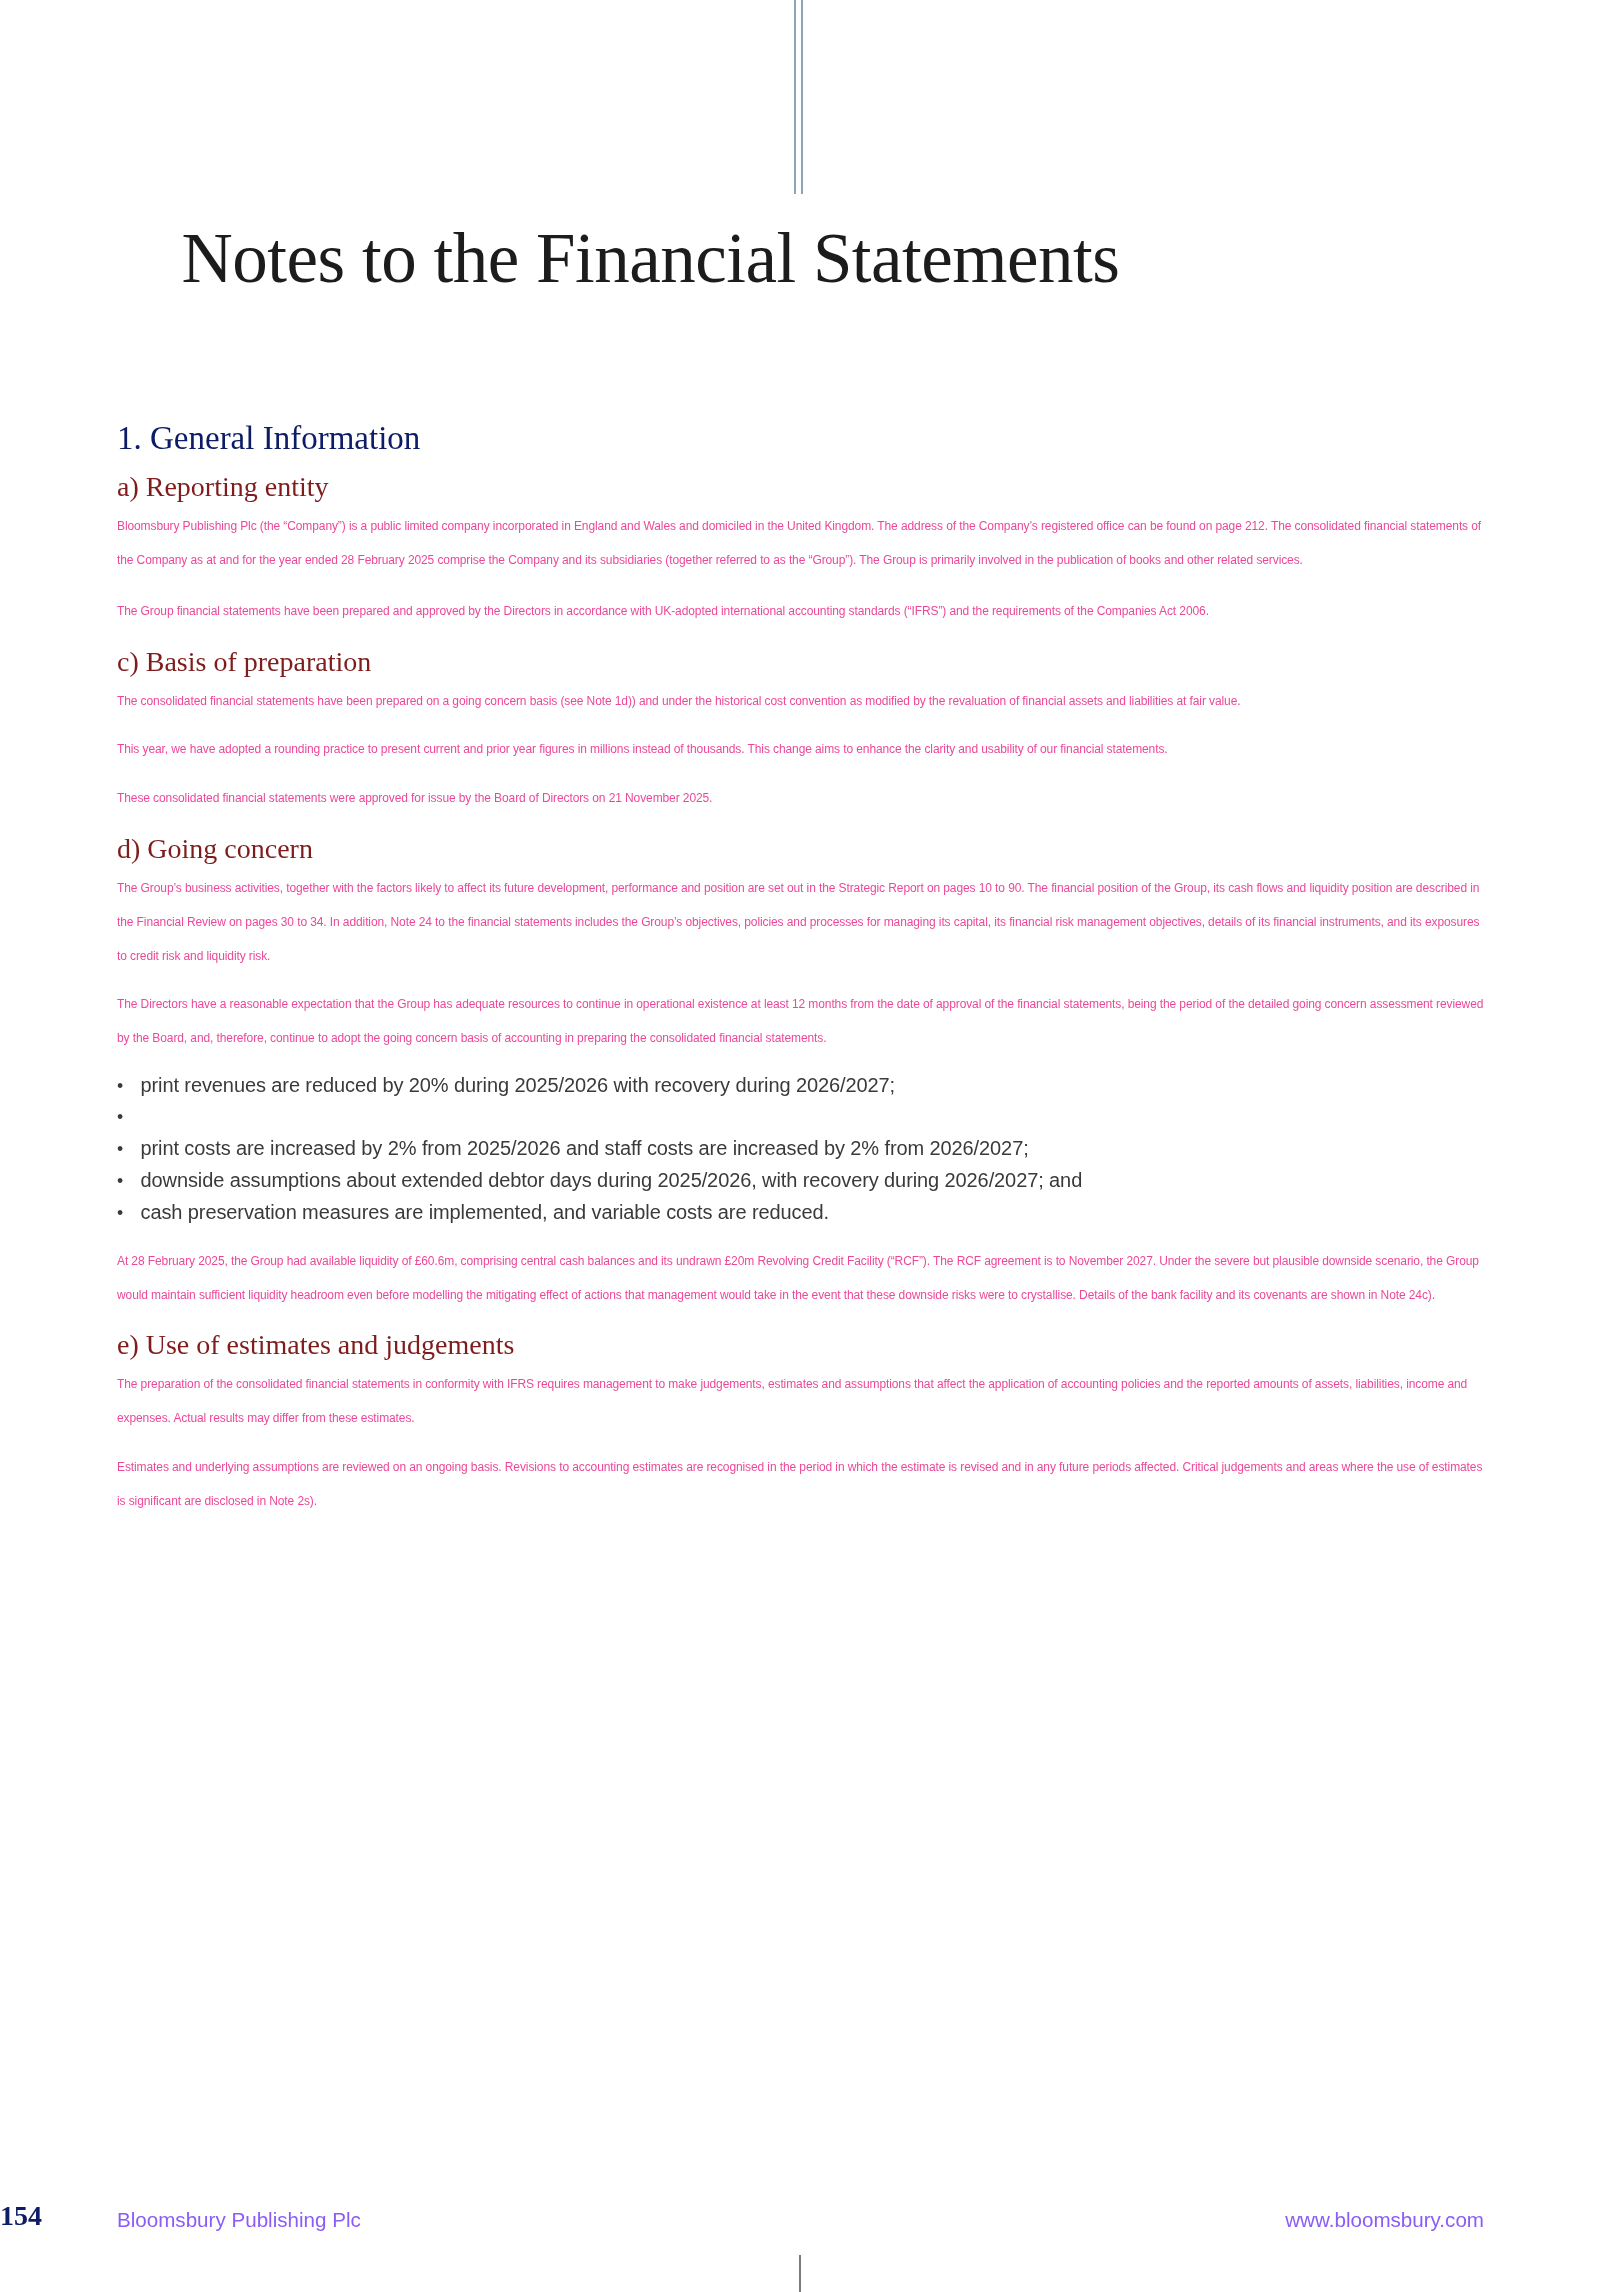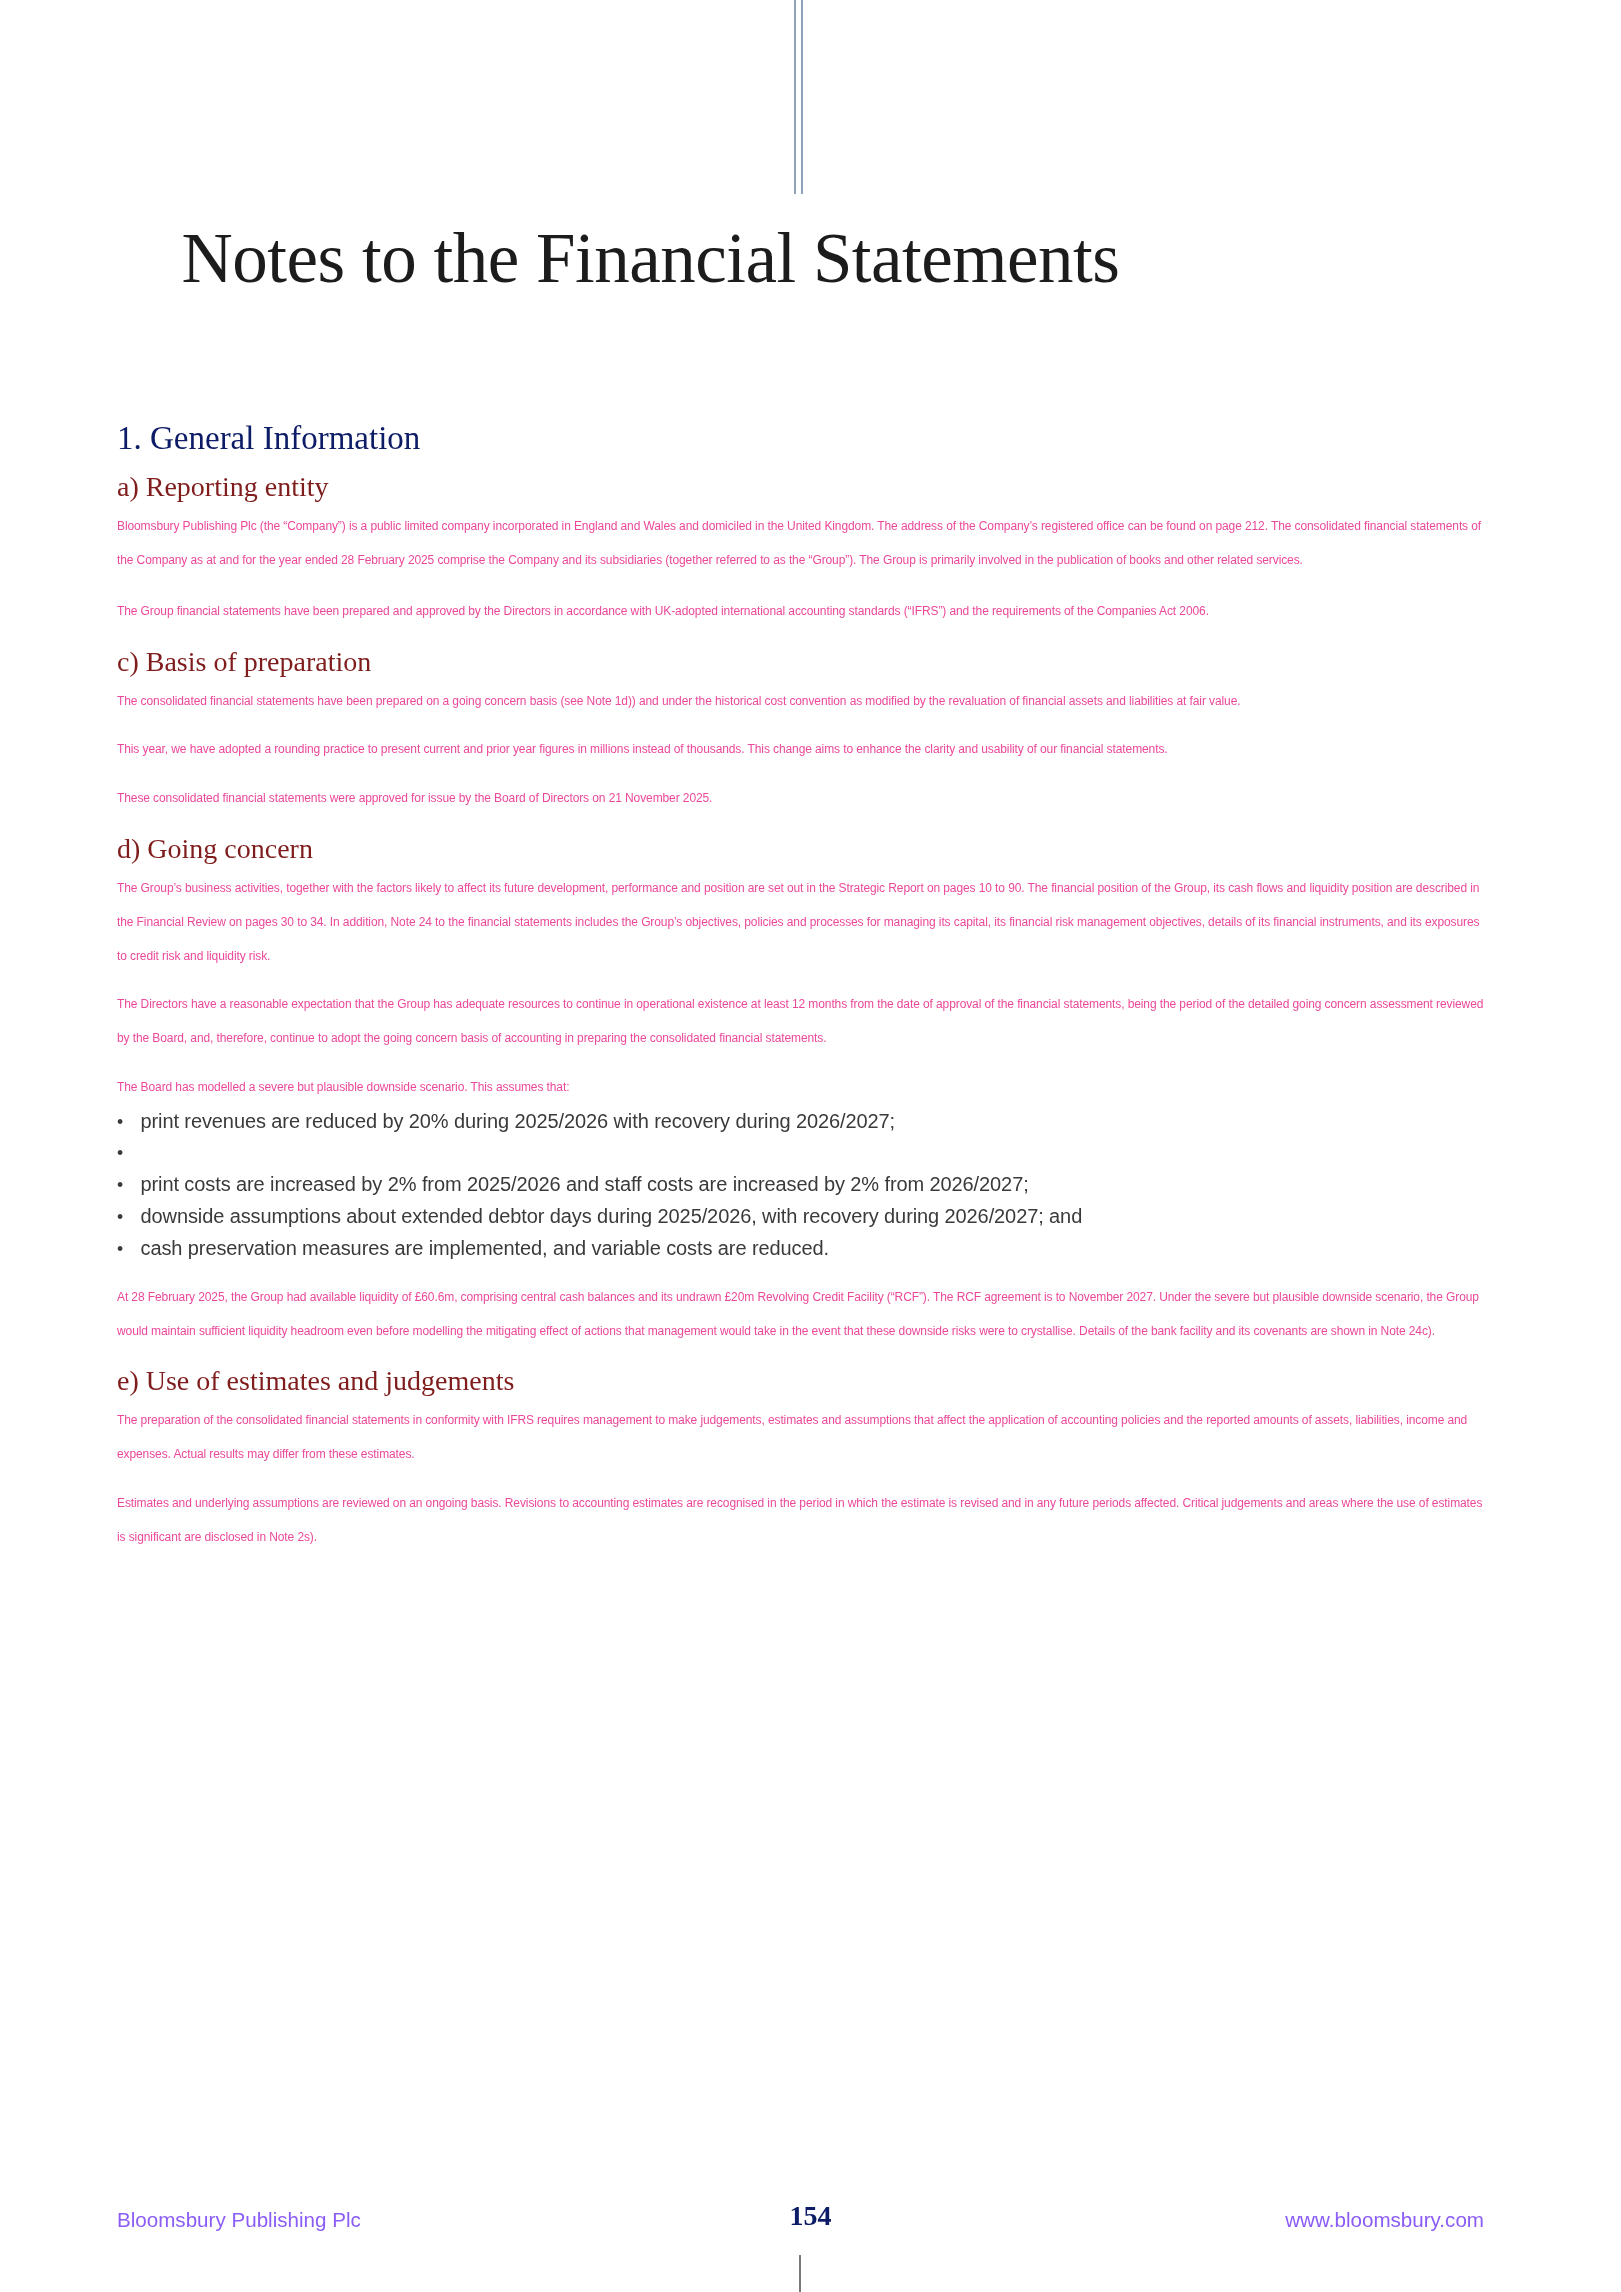--- a/index.html
+++ b/index.html
@@ -34,21 +34,21 @@
       color: #3a3a3a; display: flex; align-items: baseline; letter-spacing: -0.1px;
     }
     ul.bullets li .dot { width: 23.5px; flex: 0 0 23.5px; font-size: 17.6px; }
     .footer-left, .footer-right {
       position: absolute; top: 2208px; font-family: Liberation Sans, sans-serif;
       font-size: 20.6px; color: #8b5cf6;
     }
     .footer-left { left: 117px; }
     .footer-right { right: 137px; }
     .footer-page {
-      position: absolute; top: 2200px; left: 0; width: 1621px; text-align: center;
+      position: absolute; top: 2200px; left: 0; width: 1621px; text-align: left;
       font-family: "Liberation Serif", serif; font-size: 28px; font-weight: bold; color: #0d1c66;
     }
   </style>
 </head>
 <body>
 
 <div class="top-rule l"></div>
 <div class="top-rule r"></div>
 
 <h1 class="page-title">Notes to the Financial Statements</h1>
@@ -69,21 +69,20 @@
     <h3 class="sub-title">c) Basis of preparation</h3>
     <p class="para">The consolidated financial statements have been prepared on a going concern basis (see Note 1d)) and under the historical cost convention as modified by the revaluation of financial assets and liabilities at fair value.</p>
     <p class="para">This year, we have adopted a rounding practice to present current and prior year figures in millions instead of thousands. This change aims to enhance the clarity and usability of our financial statements.</p>
     <p class="para">These consolidated financial statements were approved for issue by the Board of Directors on 21 November 2025.</p>
   </div>
 
   <div class="sub">
     <h3 class="sub-title">d) Going concern</h3>
     <p class="para">The Group’s business activities, together with the factors likely to affect its future development, performance and position are set out in the Strategic Report on pages 10 to 90. The financial position of the Group, its cash flows and liquidity position are described in the Financial Review on pages 30 to 34. In addition, Note 24 to the financial statements includes the Group’s objectives, policies and processes for managing its capital, its financial risk management objectives, details of its financial instruments, and its exposures to credit risk and liquidity risk.</p>
     <p class="para">The Directors have a reasonable expectation that the Group has adequate resources to continue in operational existence at least 12 months from the date of approval of the financial statements, being the period of the detailed going concern assessment reviewed by the Board, and, therefore, continue to adopt the going concern basis of accounting in preparing the consolidated financial statements.</p>
-    <p class="para" style="margin-bottom:2px">The Board has modelled a severe but plausible downside scenario. This assumes that:</p>
     <ul class="bullets">
       <li>
           <span class="dot">•</span>
           <span>print revenues are reduced by 20% during 2025/2026 with recovery during 2026/2027;</span>
         </li>
       <li>
           <span class="dot">•</span>
         </li>
       <li>
           <span class="dot">•</span>

